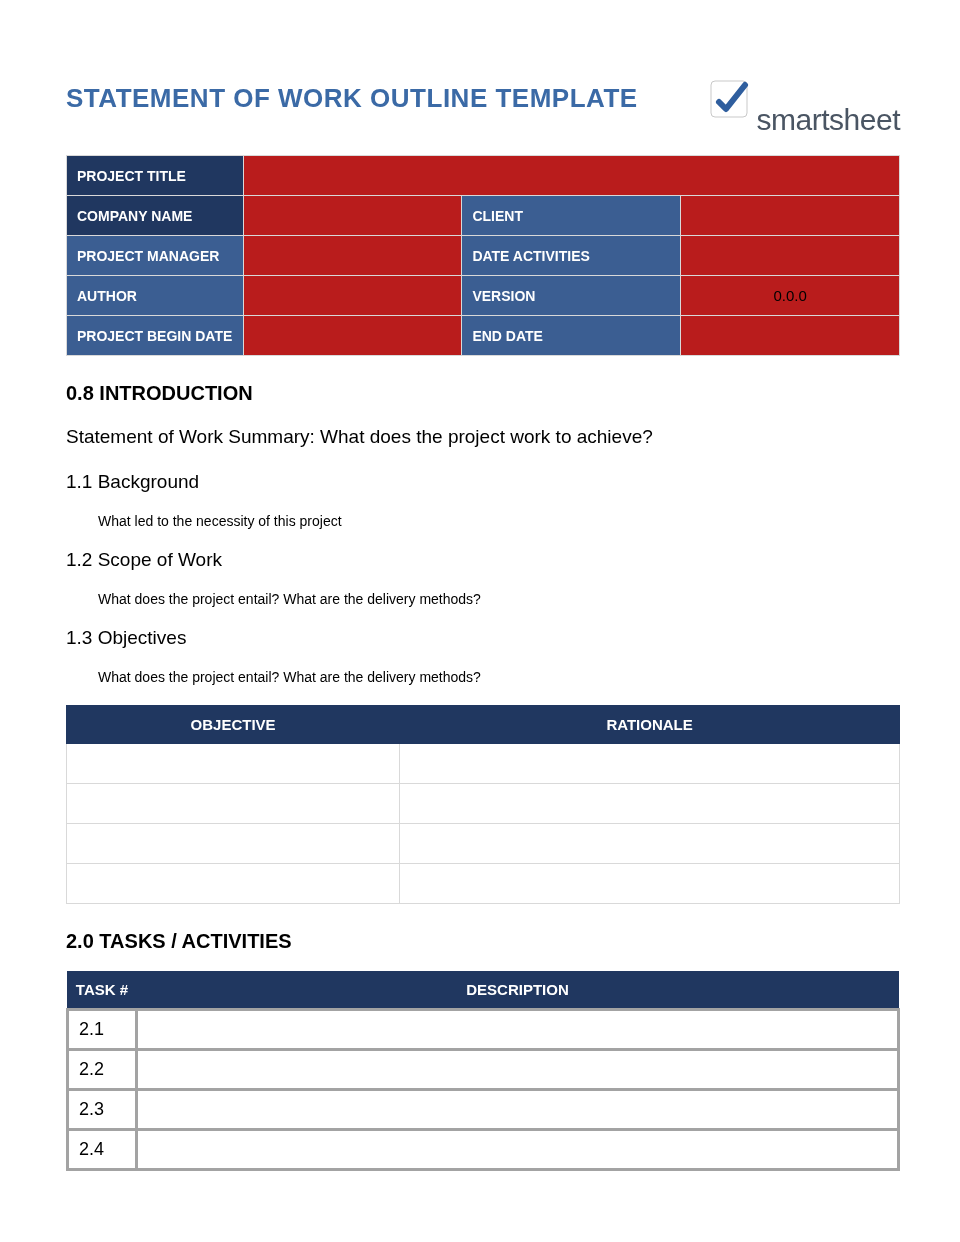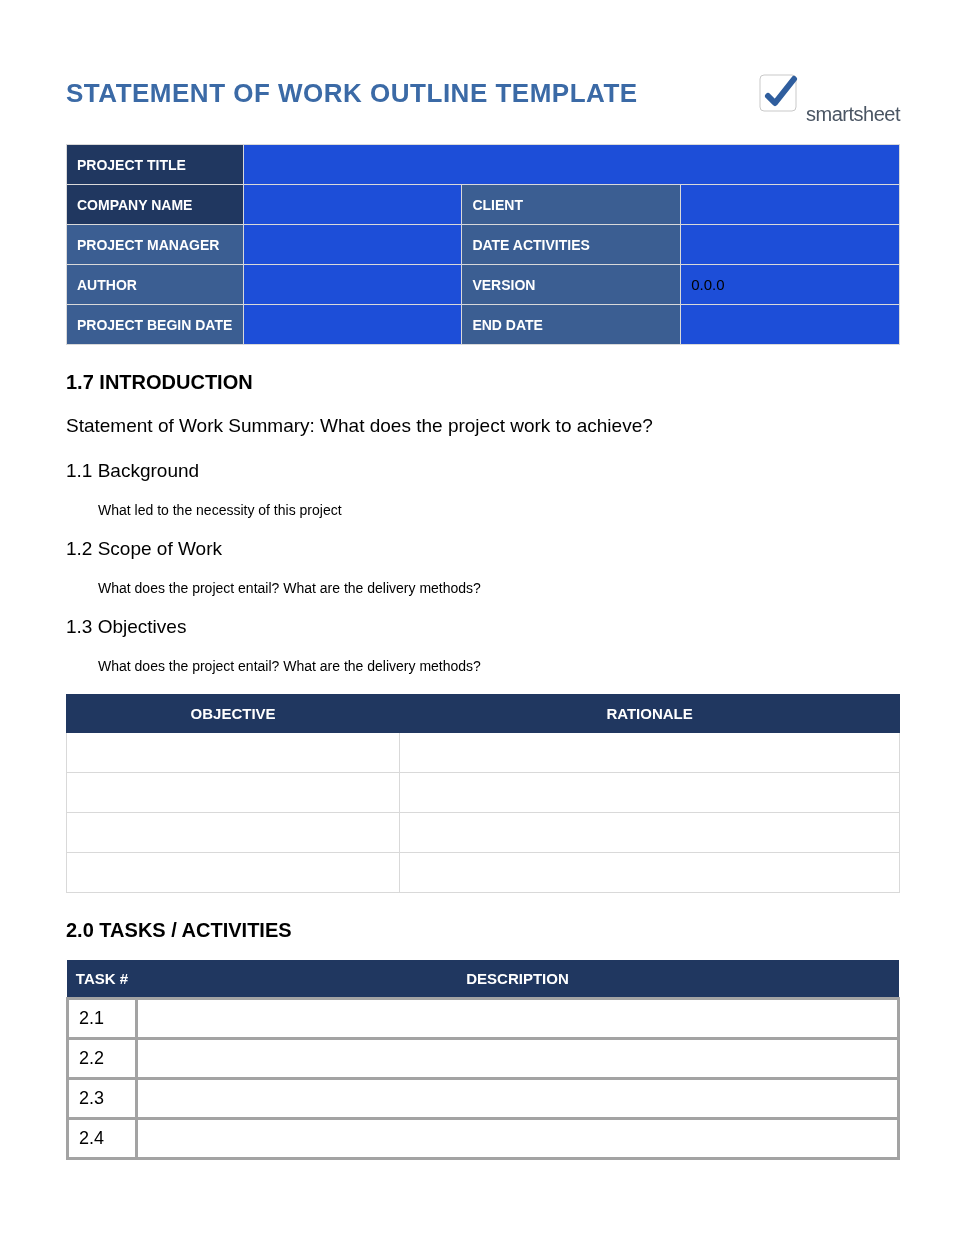--- a/index.html
+++ b/index.html
@@ -30,21 +30,21 @@
     display: flex;
     align-items: center;
     gap: 4px;
   }
   .logo-mark {
     width: 48px;
     height: 48px;
     position: relative;
   }
   .logo-text {
-    font-size: 20px;
+    font-size: 30px;
     color: #4a5563;
     letter-spacing: -0.5px;
     margin-top: 43px;
   }
   .logo-text .thin { font-weight: 300; }
   .logo-text .bold { font-weight: 300; color:#4a5563; }
 
   table.meta {
     width: 100%;
     border-collapse: collapse;
@@ -65,21 +65,21 @@
     width: 21.2%;
   }
   table.meta tr.top td.label { background: #203760; }
   table.meta td.label2 {
     background: #3b5e92;
     color: #fff;
     font-weight: bold;
     font-size: 14px;
     width: 18%;
   }
-  table.meta td.val { background:#1d4ed8; }
+  table.meta td.val { background:#b91c1c;text-align:center; }
   table.meta td.val1 { width:27.8%; }
   table.meta td.val2 { width:33%; }
 
   .section-h {
     font-size: 20px;
     font-weight: bold;
     margin: 26px 0 18px 0;
   }
   .body-line {
     font-size: 19px;
@@ -185,21 +185,21 @@
     </tr>
     <tr>
       <td class="label">PROJECT BEGIN DATE</td>
       <td class="val val1"></td>
       <td class="label2">END DATE</td>
       <td class="val val2"></td>
     </tr>
   </tbody>
     </table>
 
-  <div class="section-h">1.7 INTRODUCTION</div>
+  <div class="section-h">0.8 INTRODUCTION</div>
   <div class="body-line">Statement of Work Summary: What does the project work to achieve?</div>
 
   <div class="sub-line">1.1 Background</div>
   <div class="indent">What led to the necessity of this project</div>
 
   <div class="sub-line">1.2 Scope of Work</div>
   <div class="indent">What does the project entail? What are the delivery methods?</div>
 
   <div class="sub-line">1.3 Objectives</div>
   <div class="indent">What does the project entail? What are the delivery methods?</div>

